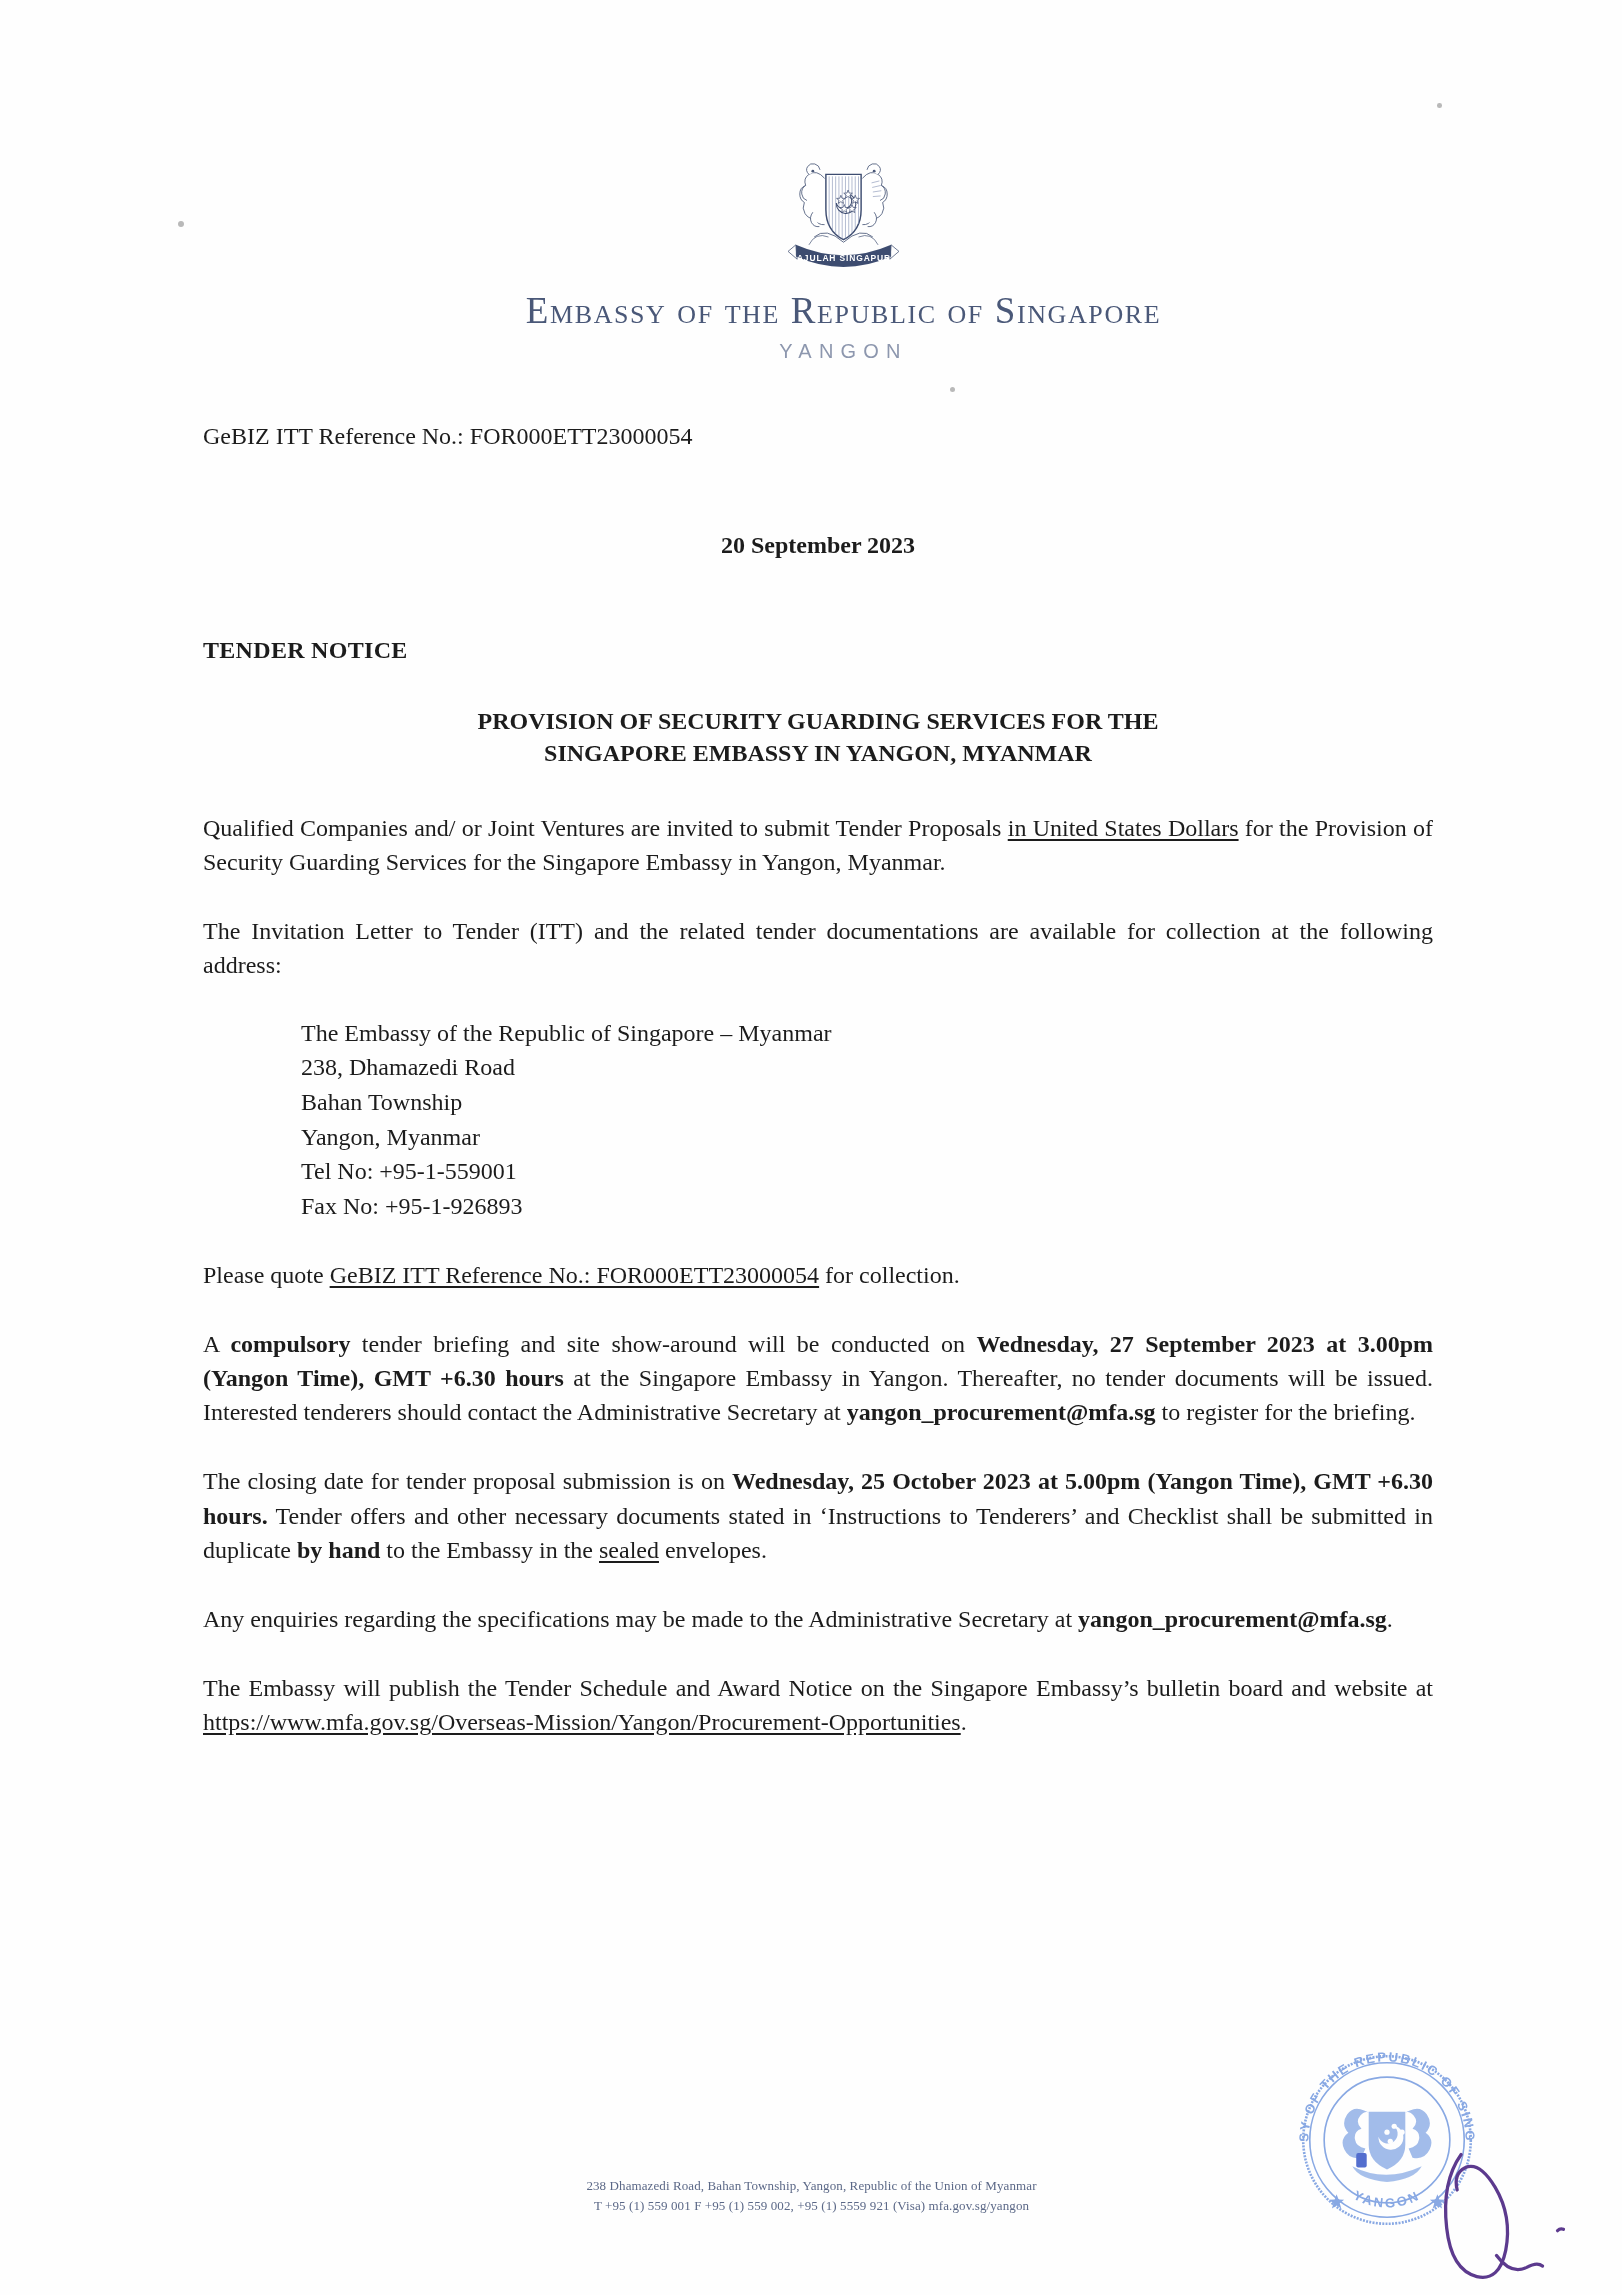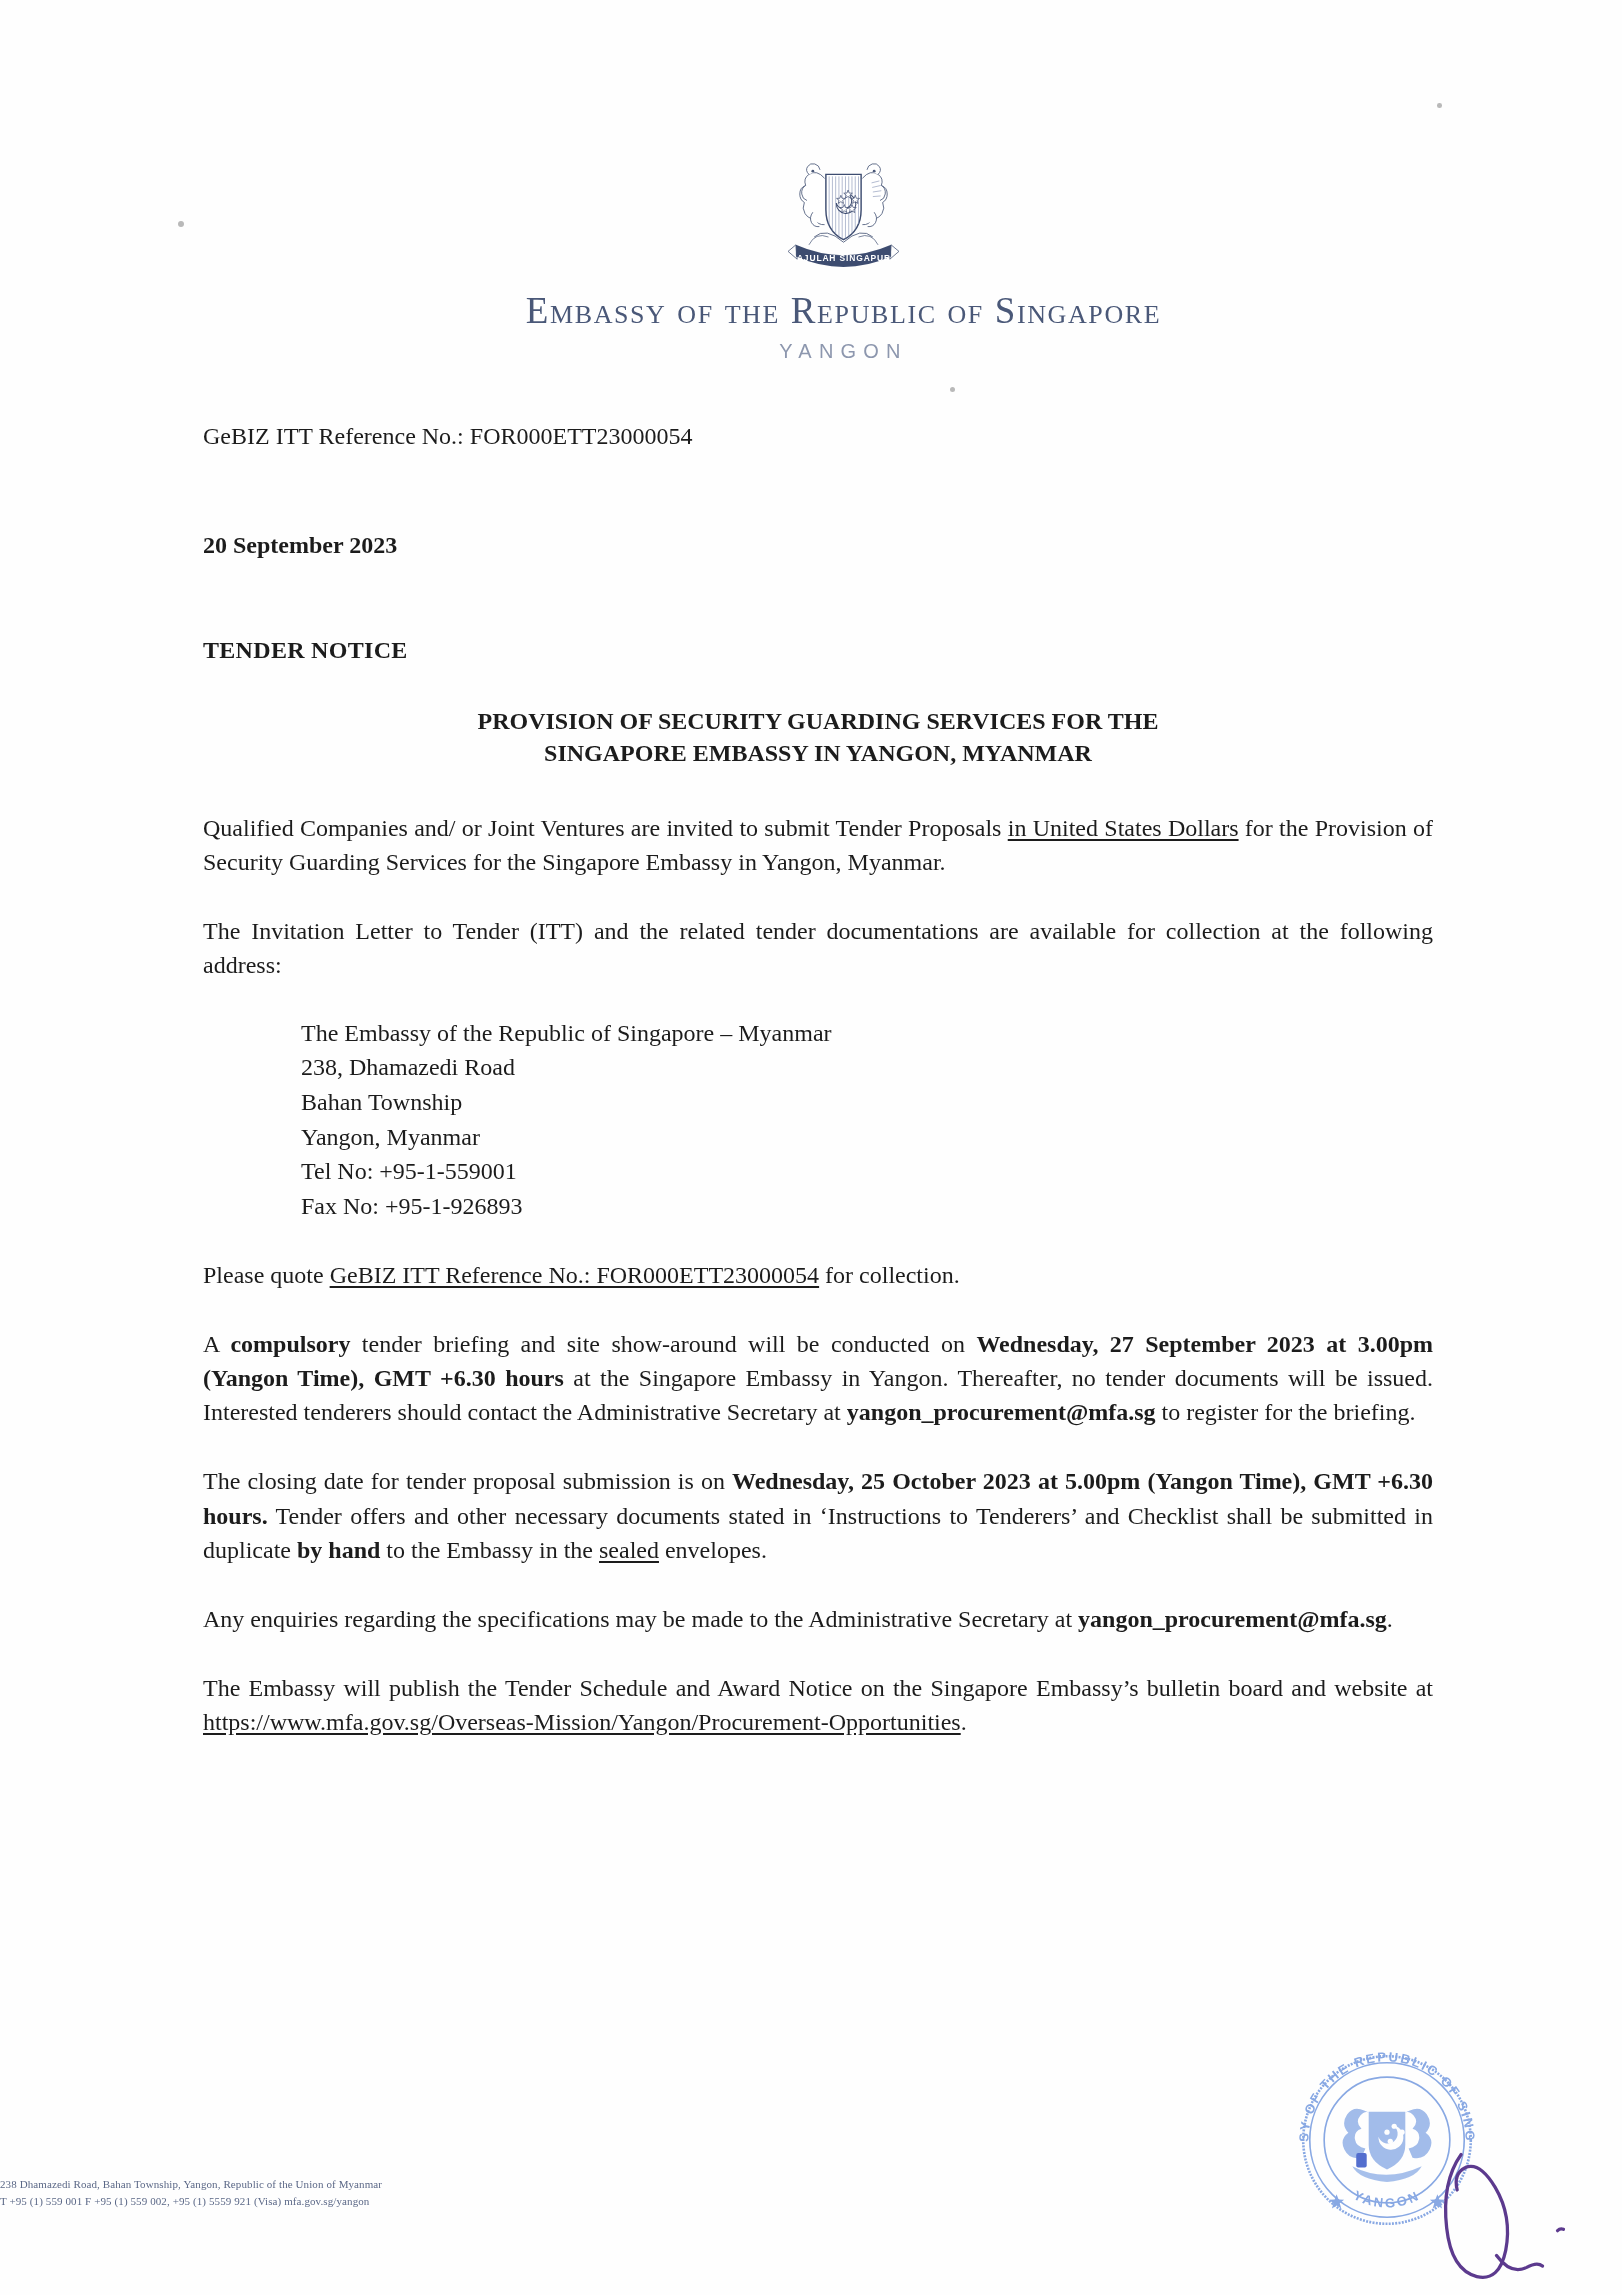--- a/index.html
+++ b/index.html
@@ -51,21 +51,21 @@
   
   .body-wrap {
     position: absolute;
     top: 419px;
     left: 203px;
     width: 1230px;
     font-size: 24px;
     line-height: 1.42;
   }
   .ref-line { margin: 0 0 0 0; }
-  .date-line { font-weight: bold; margin: 75px 0 0 0; }
+  .date-line { font-weight: bold; margin: 75px 0 0 0; text-align: center; }
 
   .notice-title {
     text-align: left;
     font-weight: bold;
     text-underline-offset: 4.6px;
     margin: 71px 0 0 0;
     letter-spacing: 0.3px;
   }
   .subject {
     text-align: center;
@@ -93,22 +93,23 @@
   
   .url-para { text-align: justify; }
   .url-para:after { content: ""; display: inline-block; width: 100%; }
 
   
   .footer {
     position: absolute;
     left: 0;
     top: 2176px;
     width: 1623px;
+    text-align: center;
     color: #5b6887;
-    font-size: 11px;
+    font-size: 13px;
     line-height: 1.55;
     letter-spacing: 0.1px;
   }
 
   
   .seal {
     position: absolute;
     left: 1279px;
     top: 2032px;
     width: 216px;

